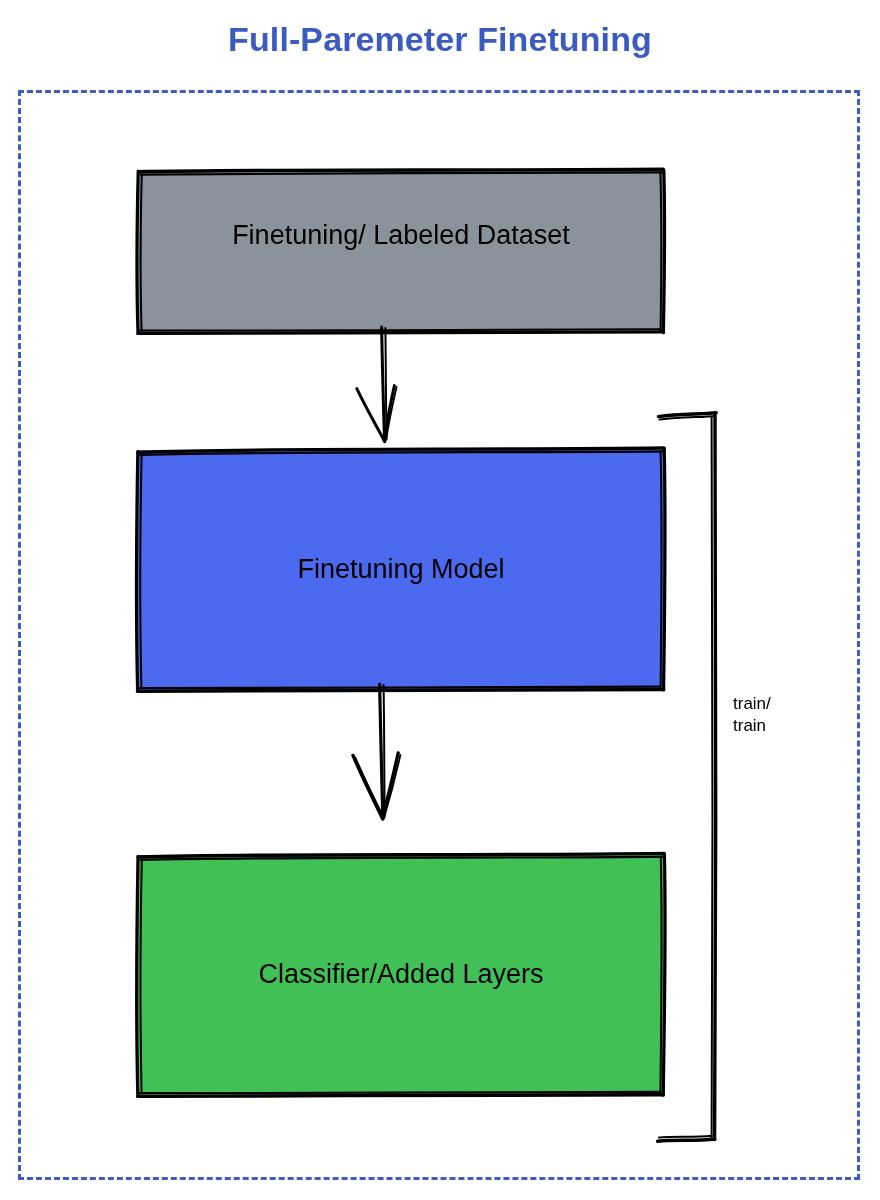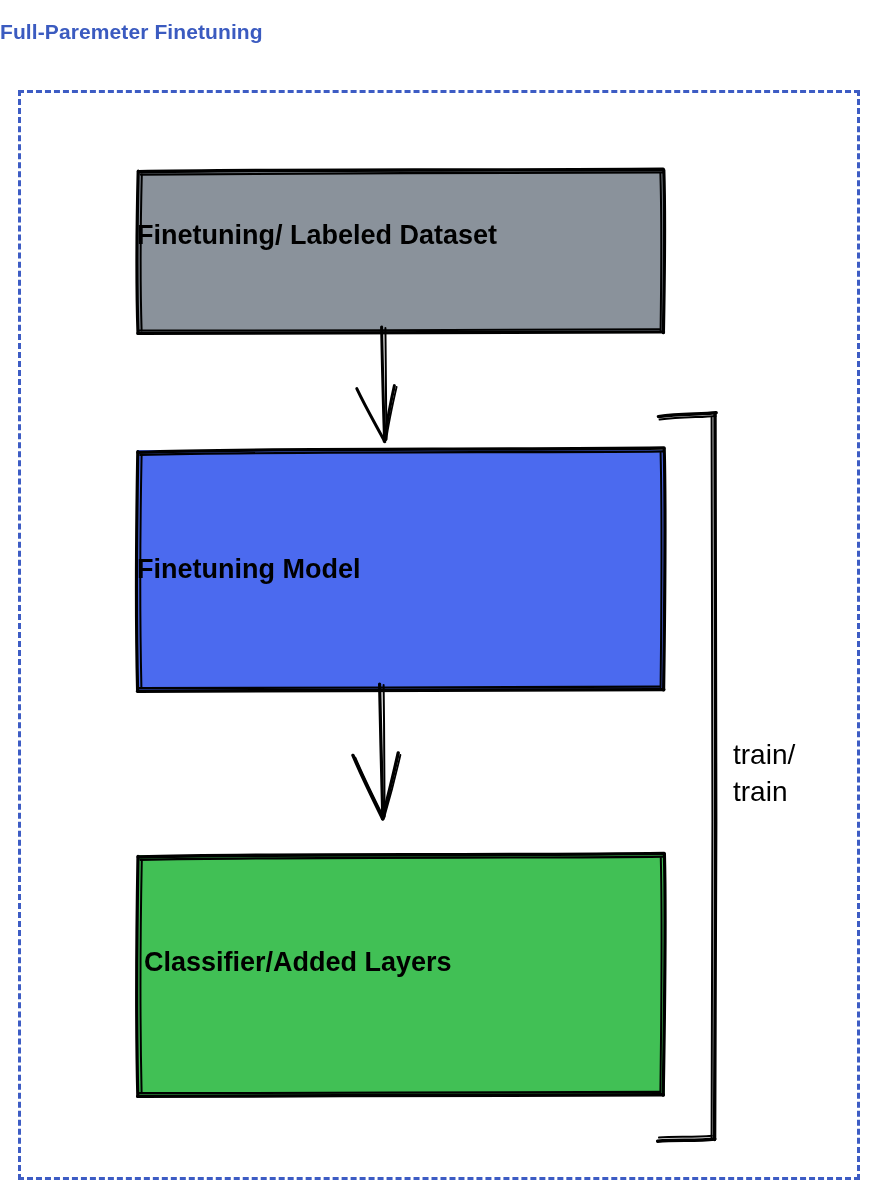--- a/index.html
+++ b/index.html
@@ -22,21 +22,22 @@
     width: 880px;
     height: 1200px;
   }
 
   
   #diagram-title {
     position: absolute;
     left: 0;
     top: 20px;
     width: 880px;
-    font-size: 21px;
+    text-align: center;
+    font-size: 34px;
     font-weight: 700;
     letter-spacing: 0.1px;
     color: #3b5bc0;
     white-space: nowrap;
   }
 
   
   #outer-container {
     position: absolute;
     left: 18px;
@@ -64,23 +65,24 @@
     left: -10px;
     top: -10px;
     width: calc(100% + 20px);
     height: calc(100% + 20px);
     pointer-events: none;
   }
   .node-label {
     position: absolute;
     left: 0;
     width: 100%;
+    text-align: center;
     color: #000000;
     font-size: 27px;
-    font-weight: 700;
+    font-weight: 400;
     line-height: 1.15;
     white-space: nowrap;
   }
 
   #node-dataset {
     left: 137px;
     top: 170px;
     width: 528px;
     height: 163px;
   }
@@ -96,21 +98,21 @@
   #node-pretrained .box-fill { background: #4b6aef; }
   #node-pretrained .node-label { top: 104px; }
 
   #node-classifier {
     left: 137px;
     top: 855px;
     width: 528px;
     height: 240px;
   }
   #node-classifier .box-fill { background: #41c055; }
-  #node-classifier .node-label { top: 92px; padding-left: 7px; }
+  #node-classifier .node-label { top: 104px; }
 
   
   .connector-svg {
     position: absolute;
     pointer-events: none;
     overflow: visible;
   }
   #arrow-dataset-to-pretrained {
     left: 330px;
     top: 325px;
@@ -130,25 +132,24 @@
     height: 760px;
   }
 
   
   #feedback-label {
     position: absolute;
     left: 733px;
     top: 693px;
     width: 120px;
     color: #000000;
-    font-size: 28px;
+    font-size: 17px;
     line-height: 1.32;
     text-align: left;
     white-space: nowrap;
-    margin-top: 44px;
   }
   #feedback-label .loop-line { display: block; }
 </style>
 </head>
 <body>
 
 <div id="diagram-root">
 
   <div id="diagram-title">Full-Paremeter Finetuning</div>
 

